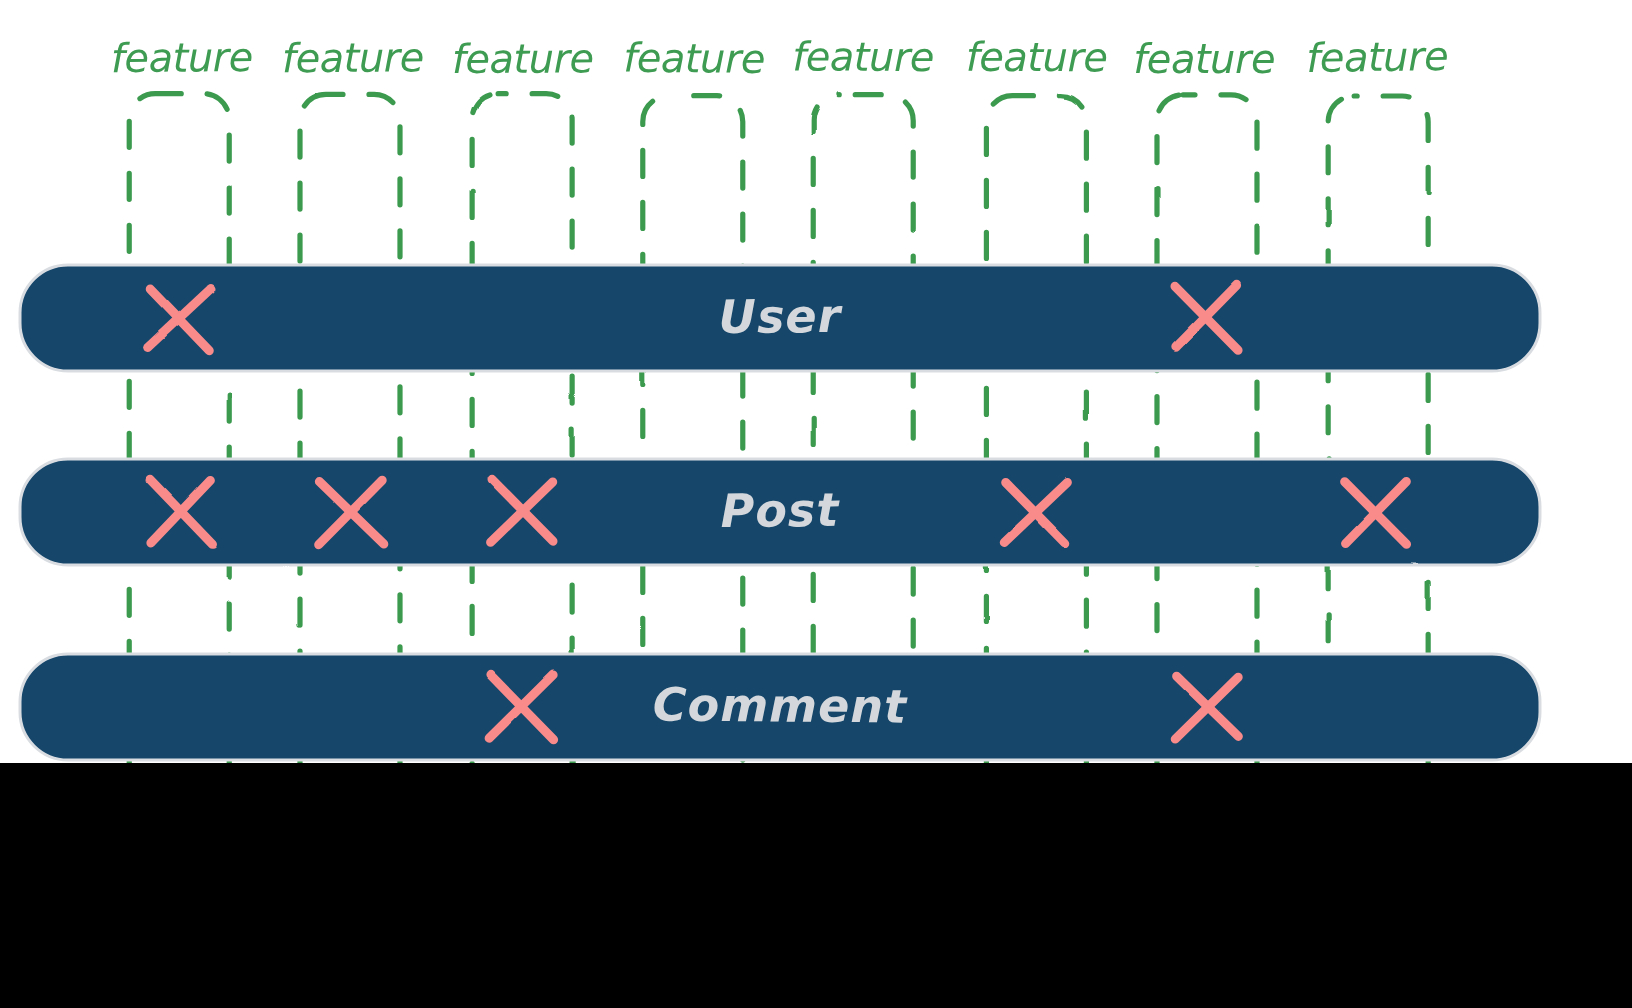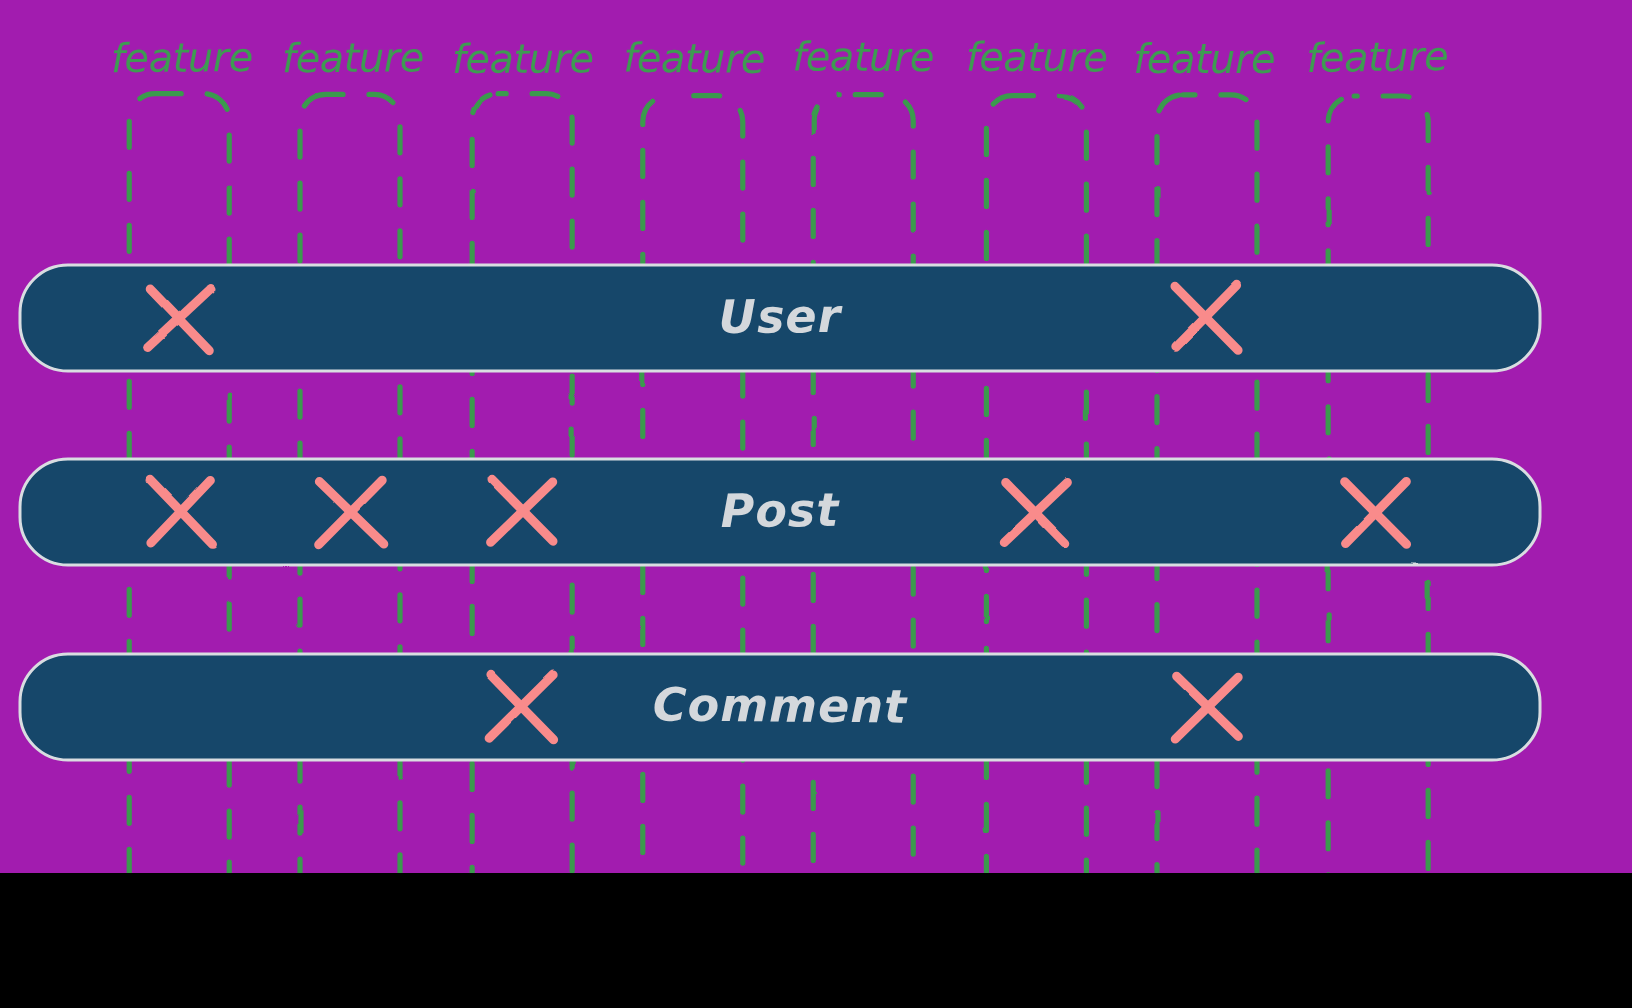--- a/index.html
+++ b/index.html
@@ -4,22 +4,22 @@
 <title>Feature / Entity Matrix Diagram</title>
 <style>
   html, body {
     margin: 0;
     padding: 0;
     background: #000000;
   }
   #canvas {
     position: relative;
     width: 1632px;
-    height: 873px;
-    background: #a21caf;
+    height: 763px;
+    background: #ffffff;
     overflow: hidden;
     font-family: "DejaVu Sans", sans-serif;
   }
   #diagram-svg {
     position: absolute;
     left: 0;
     top: 0;
     width: 1632px;
     height: 1008px;
     display: block;

